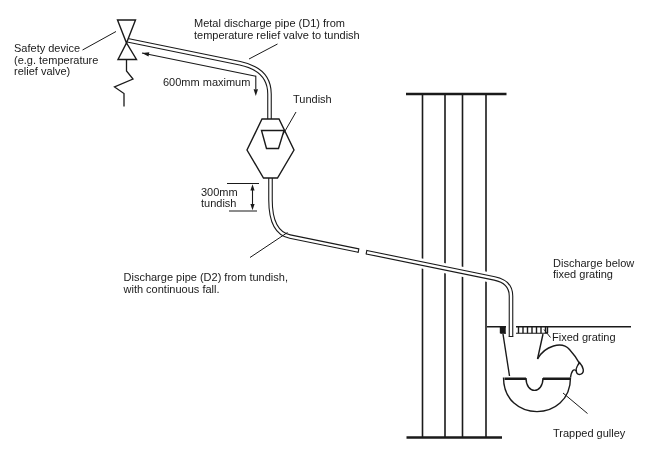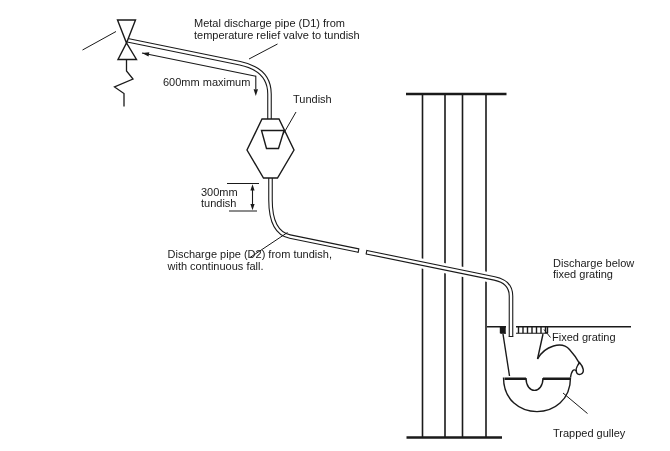--- a/index.html
+++ b/index.html
@@ -101,32 +101,35 @@
     <g>
       <path class="s10" d="M82.5,50 L116,31.5"></path>
       <path class="s10" d="M277.5,44 L249,59"></path>
       <path class="s10" d="M296,112 L283,134.5"></path>
       <path class="s10" d="M250,257.5 L287.5,232.5"></path>
       <path class="s10" d="M550.5,337.5 L544,329.5"></path>
       <path class="s10" d="M563,393 L587.5,413.5"></path>
     </g>
   </svg>
 
+  <div class="lbl" style="left:14px; top:43px;">Safety device
+(e.g. temperature
+relief valve)</div>
 
   <div class="lbl" style="left:194px; top:18px;">Metal discharge pipe (D1) from
 temperature relief valve to tundish</div>
 
   <div class="lbl" style="left:163px; top:77px;">600mm maximum</div>
 
   <div class="lbl" style="left:293px; top:94px;">Tundish</div>
 
   <div class="lbl" style="left:201px; top:186.5px;">300mm
 tundish</div>
 
-  <div class="lbl" style="left:123.5px; top:249px;margin-left:44px;">Discharge pipe (D2) from tundish,
+  <div class="lbl" style="left:123.5px; top:272px;">Discharge pipe (D2) from tundish,
 with continuous fall.</div>
 
   <div class="lbl" style="left:553px; top:257.5px;">Discharge below
 fixed grating</div>
 
   <div class="lbl" style="left:552px; top:331.5px;">Fixed grating</div>
 
   <div class="lbl" style="left:553px; top:416px;margin-top:12px;">Trapped gulley</div>
 
 </div>

